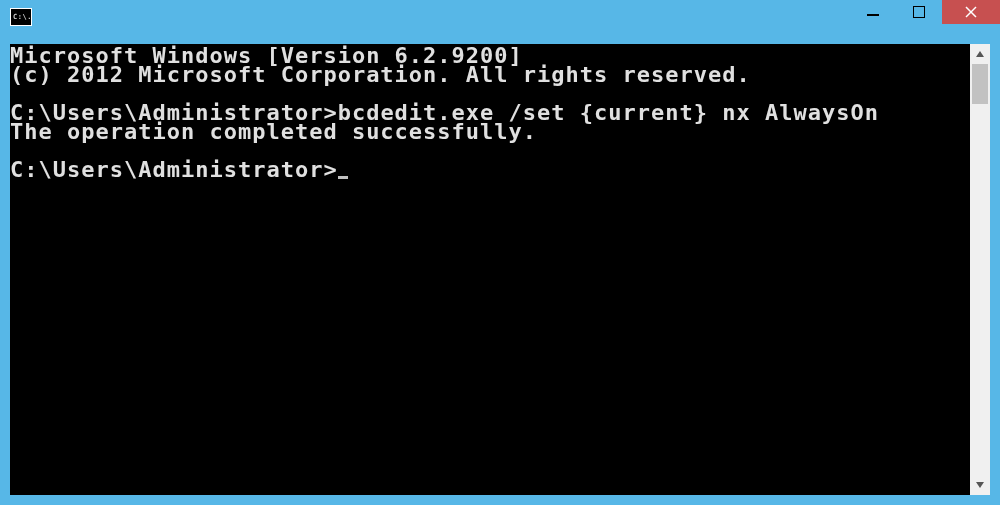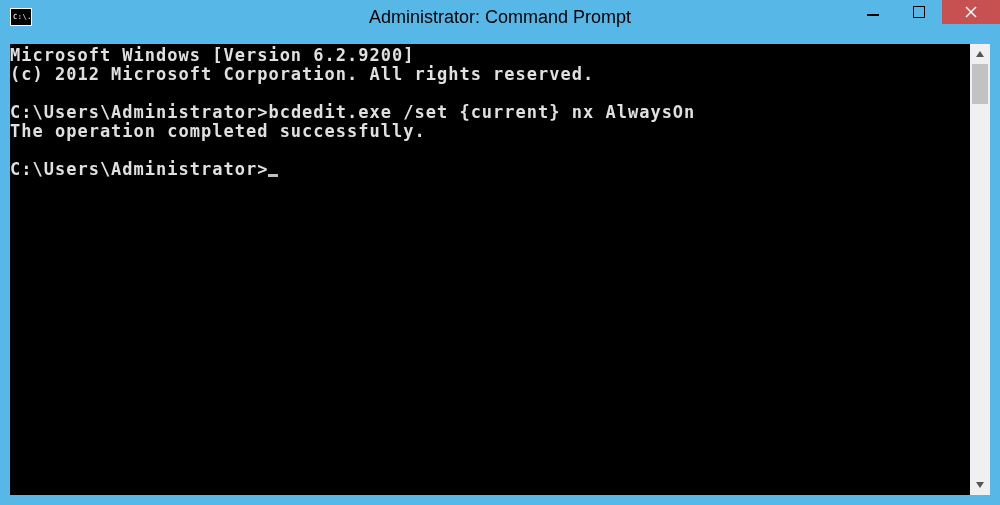--- a/index.html
+++ b/index.html
@@ -84,21 +84,21 @@
     top: 44px;
     bottom: 10px;
     background: #000;
     display: flex;
   }
   .terminal {
     flex: 1 1 auto;
     padding: 2px 0 0 0;
     color: #c0c0c0;
     font-family: "Lucida Console","Consolas",monospace;
-    font-size: 17px;
+    font-size: 22px;
     line-height: 19px;
     letter-spacing: 1px;
     white-space: pre;
     overflow: hidden;
   }
   .terminal .bold {
     font-weight: bold;
     color: #e0e0e0;
   }
   .cursor {
@@ -141,21 +141,20 @@
 </style>
 </head>
 <body>
 
 <div class="window">
 
   <div class="titlebar">
     <div class="sys-icon">
       <span class="sys-icon-text">C:\.</span>
     </div>
-    <div class="title-text">Administrator: Command Prompt</div>
     <div class="win-controls">
       <div class="win-btn">
         <svg width="12" height="12" viewBox="0 0 12 12">
             <rect x="0" y="8" width="12" height="2" fill="#000"></rect>
           </svg>
       </div>
       <div class="win-btn">
         <svg width="12" height="12" viewBox="0 0 12 12">
             <rect x="0" y="0" width="12" height="12" fill="none" stroke="#000" stroke-width="2"></rect>
           </svg>

